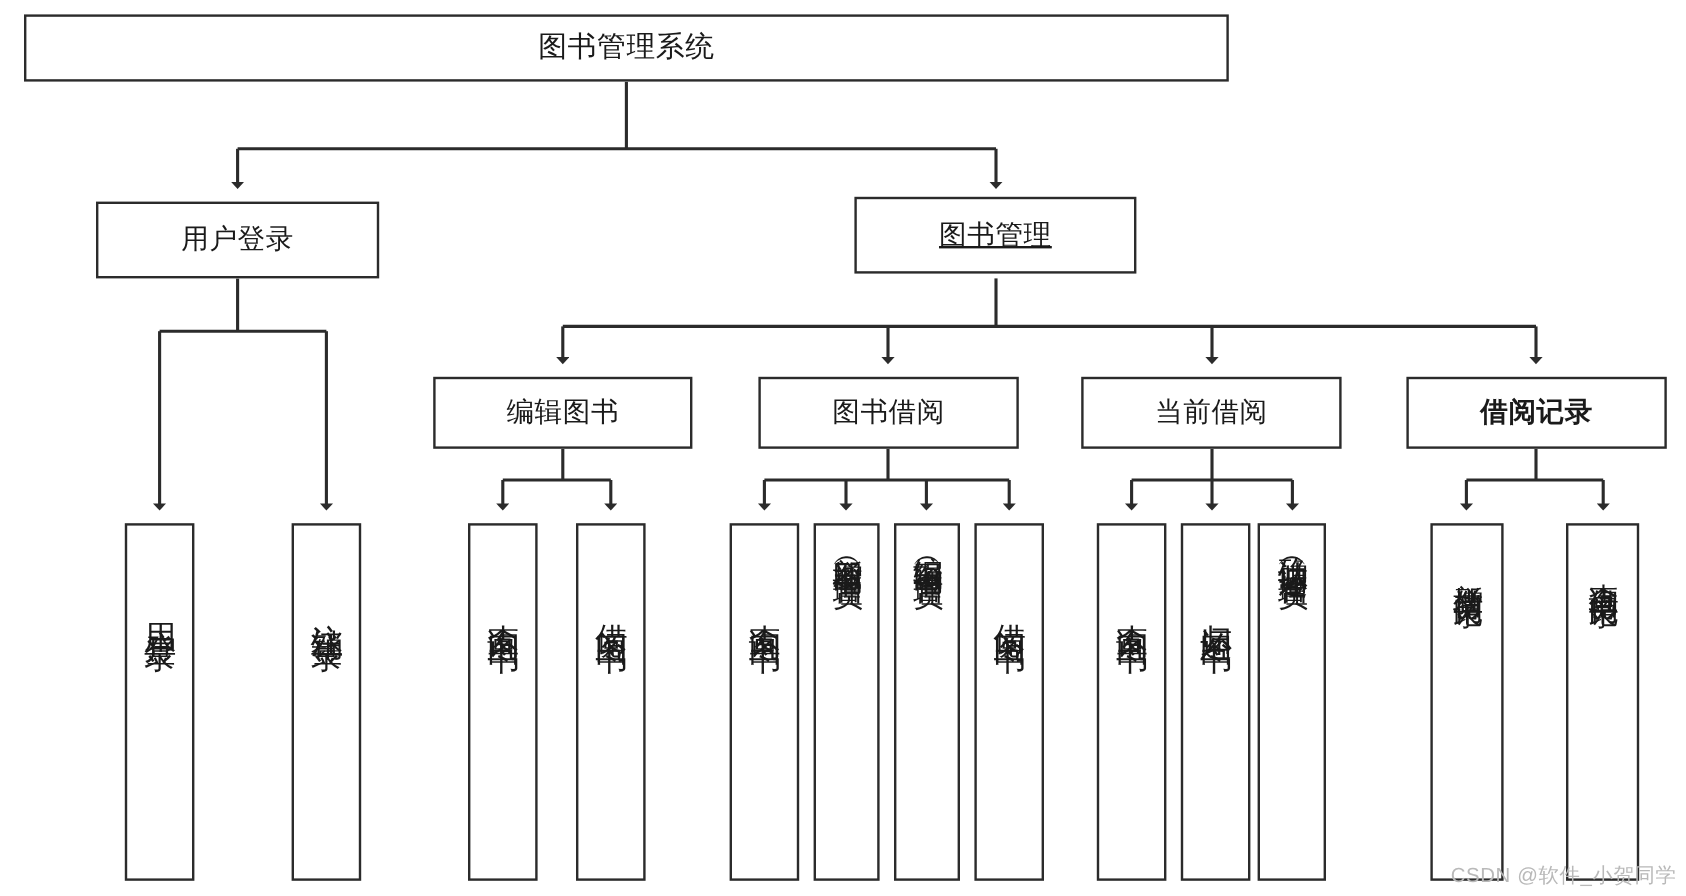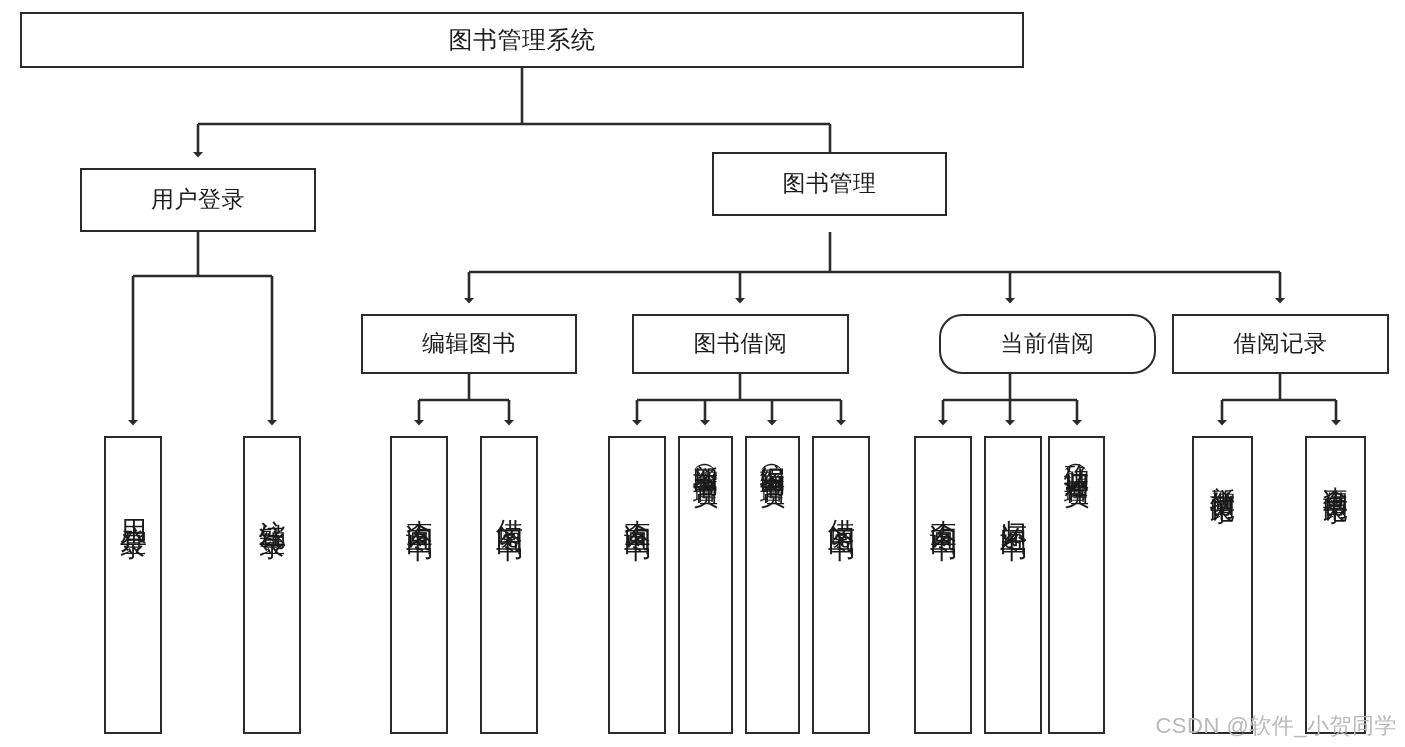--- a/index.html
+++ b/index.html
@@ -48,21 +48,21 @@
     text-align:left;
   }
   .node.leaf.tall .lbl{
     font-size:25px;
     letter-spacing:3px;
   }
   .watermark{
     position:absolute;
     right:8px;
     bottom:6px;
-    font-size:22px;
+    font-size:17px;
     color:#b9b9b9;
     letter-spacing:0.5px;
     white-space:nowrap;
   }
 </style>
 </head>
 <body>
 
 <div id="canvas">
 
@@ -116,34 +116,34 @@
     </g>
   </svg>
 
   <div class="node horiz root" style="left:20px;top:12px;width:1004px;height:56px;">
     <span class="lbl">图书管理系统</span>
   </div>
 
   <div class="node horiz" style="left:80px;top:168px;width:236px;height:64px;">
     <span class="lbl">用户登录</span>
   </div>
-  <div class="node horiz" style="left:712px;top:152px;width:235px;height:64px;">
+  <div class="node horiz" style="left:712px;top:164px;width:235px;height:64px;text-decoration:underline;">
     <span class="lbl">图书管理</span>
   </div>
 
   <div class="node horiz" style="left:361px;top:314px;width:216px;height:60px;">
     <span class="lbl">编辑图书</span>
   </div>
   <div class="node horiz" style="left:632px;top:314px;width:217px;height:60px;justify-content:center;">
     <span class="lbl">图书借阅</span>
   </div>
-  <div class="node horiz" style="left:939px;top:314px;width:217px;height:60px;border-radius:23px;">
+  <div class="node horiz" style="left:901px;top:314px;width:217px;height:60px;">
     <span class="lbl">当前借阅</span>
   </div>
-  <div class="node horiz" style="left:1172px;top:314px;width:217px;height:60px;">
+  <div class="node horiz" style="left:1172px;top:314px;width:217px;height:60px;font-weight:bold;">
     <span class="lbl">借阅记录</span>
   </div>
 
   <div class="node leaf" style="left:104px;top:436px;width:58px;height:298px;padding-top:60px;">
     <span class="lbl">用户登录</span>
   </div>
   <div class="node leaf" style="left:243px;top:436px;width:58px;height:298px;padding-top:60px;">
     <span class="lbl">注销登录</span>
   </div>
 

